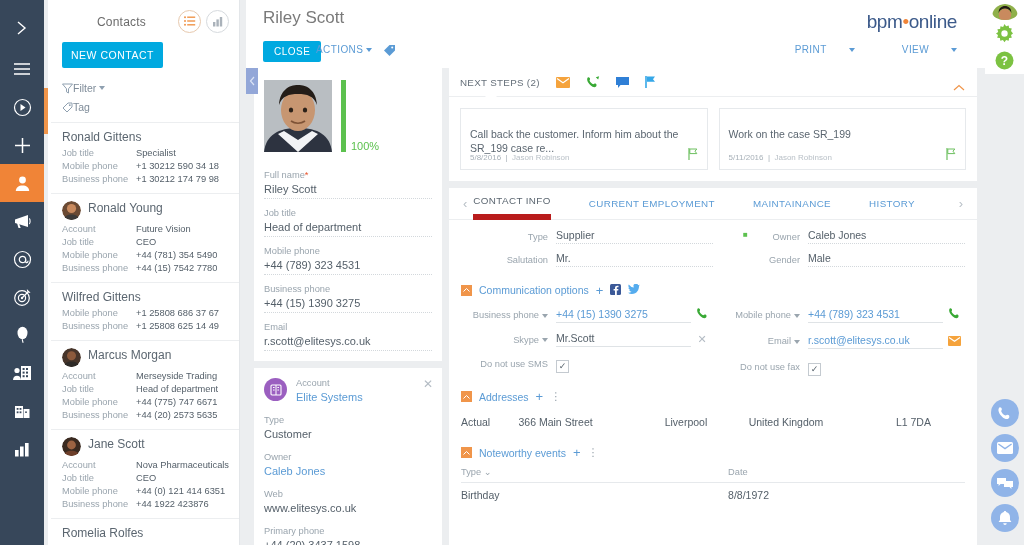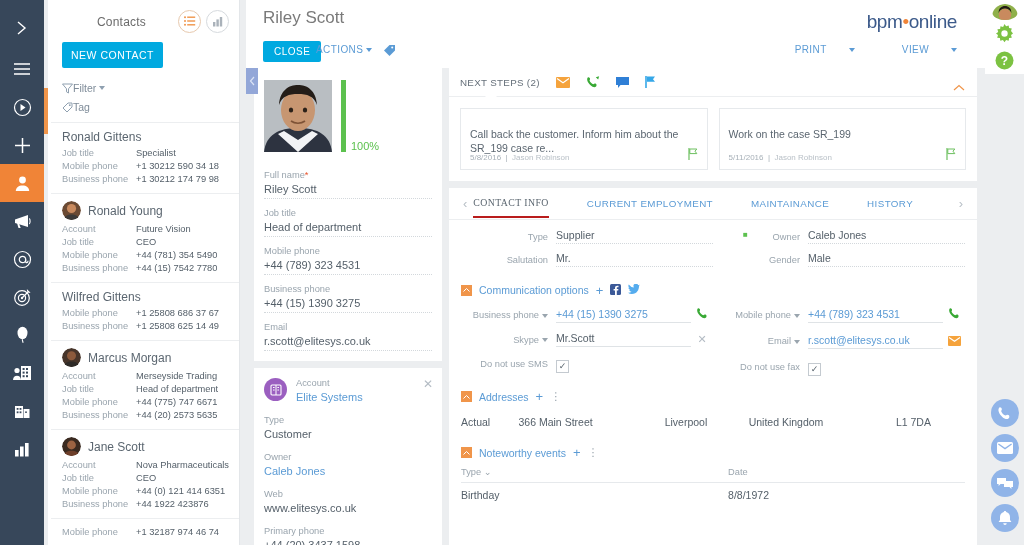--- a/index.html
+++ b/index.html
@@ -40,21 +40,21 @@
   }
   .ct-btn-circ.gray { border-color: #d6dade; }
   .newcontact {
     display: inline-block; margin: 9px 0 0 11px; background: #00a9e0; color: #fff;
     font-size: 10.5px; letter-spacing: .5px; padding: 7px 9px; border-radius: 2px; cursor: pointer;
   }
   .ct-filter { padding: 7px 0 0 11px; }
   .ct-frow { display: flex; align-items: center; font-size: 10.5px; color: #7f8c99; margin-top: 7px; cursor: pointer; }
   .ct-list { margin-top: 9px; }
   .ct-item { border-top: 1px solid #eceef0; padding: 7px 8px 7px 11px; cursor: pointer; }
-  .ct-name-row { display: flex; align-items: center; gap: 7px; margin-bottom: 3px; }
+  .ct-name-row { display: flex; align-items: flex-start; gap: 7px; margin-bottom: 3px; }
   .ct-av { width: 19px; height: 19px; border-radius: 50%; flex: none; overflow: hidden; }
   .ct-name { font-size: 12px; color: #5b6670; }
   .ct-frow2 { display: flex; font-size: 9.3px; line-height: 13px; }
   .ct-lbl { width: 74px; color: #9aa5ae; flex: none; }
   .ct-val { color: #55606a; }
 
   
   .gutter { width: 6px; flex: none; background: #eceef0; height: 545px; }
 
   
@@ -121,21 +121,21 @@
   .ns-txt { font-size: 10.5px; color: #5b6670; line-height: 14px; }
   .ns-meta { position: absolute; left: 9px; bottom: 7px; font-size: 8px; color: #a7b0b8; }
   .ns-meta b { font-weight: normal; color: #b9c0c7; }
   .ns-flag { position: absolute; right: 9px; bottom: 5px; }
 
   .tabsbox { background: #fff; margin-top: 7px; height: 100%; }
   .tabs { display: flex; align-items: center; height: 32px; border-bottom: 1px solid #eceef0; padding: 0 8px; }
   .tarrow { color: #b9c0c7; font-size: 13px; padding: 0 6px; cursor: pointer; }
   .tab { font-size: 9.8px; color: #5b9bd5; letter-spacing: .4px; padding: 0 0 8px 0; margin: 8px 0 0 0; cursor: pointer; }
   .tab + .tab { margin-left: 38px; }
-  .tab.active { color: #5b6670; border-bottom: 2px solid #b91c1c; font-family: Liberation Serif, serif; }
+  .tab.active { color: #5b6670; border-bottom: 6px solid #b91c1c; }
   .tab-spacer { flex: 1; }
 
   .detail-body { padding: 9px 12px 0 12px; }
   .two { display: flex; }
   .col { width: 50%; }
   .row2 { display: flex; align-items: center; margin-bottom: 8px; }
   .r-lbl { font-size: 9.3px; color: #9aa5ae; text-align: right; padding-right: 8px; width: 95px; flex: none; position: relative; }
   .r-val { font-size: 10.5px; color: #55606a; flex: 1; border-bottom: 1px dotted #d3d8dc; padding-bottom: 2px; }
   .greenmark { color: #5cc14e; font-size: 8px; position: absolute; left: 30px; top: -2px; }
 
@@ -414,20 +414,23 @@
               <div class="ct-lbl">Mobile phone</div>
               <div class="ct-val">+44 (0) 121 414 6351</div>
             </div>
           <div class="ct-frow2">
               <div class="ct-lbl">Business phone</div>
               <div class="ct-val">+44 1922 423876</div>
             </div>
         </div>
 
         <div class="ct-item">
+          <div class="ct-name-row">
+              <div class="ct-name">Romelia Rolfes</div>
+            </div>
           <div class="ct-frow2">
               <div class="ct-lbl">Mobile phone</div>
               <div class="ct-val">+1 32187 974 46 74</div>
             </div>
 
         </div>
       </div>
     </div>
   </div>
 

